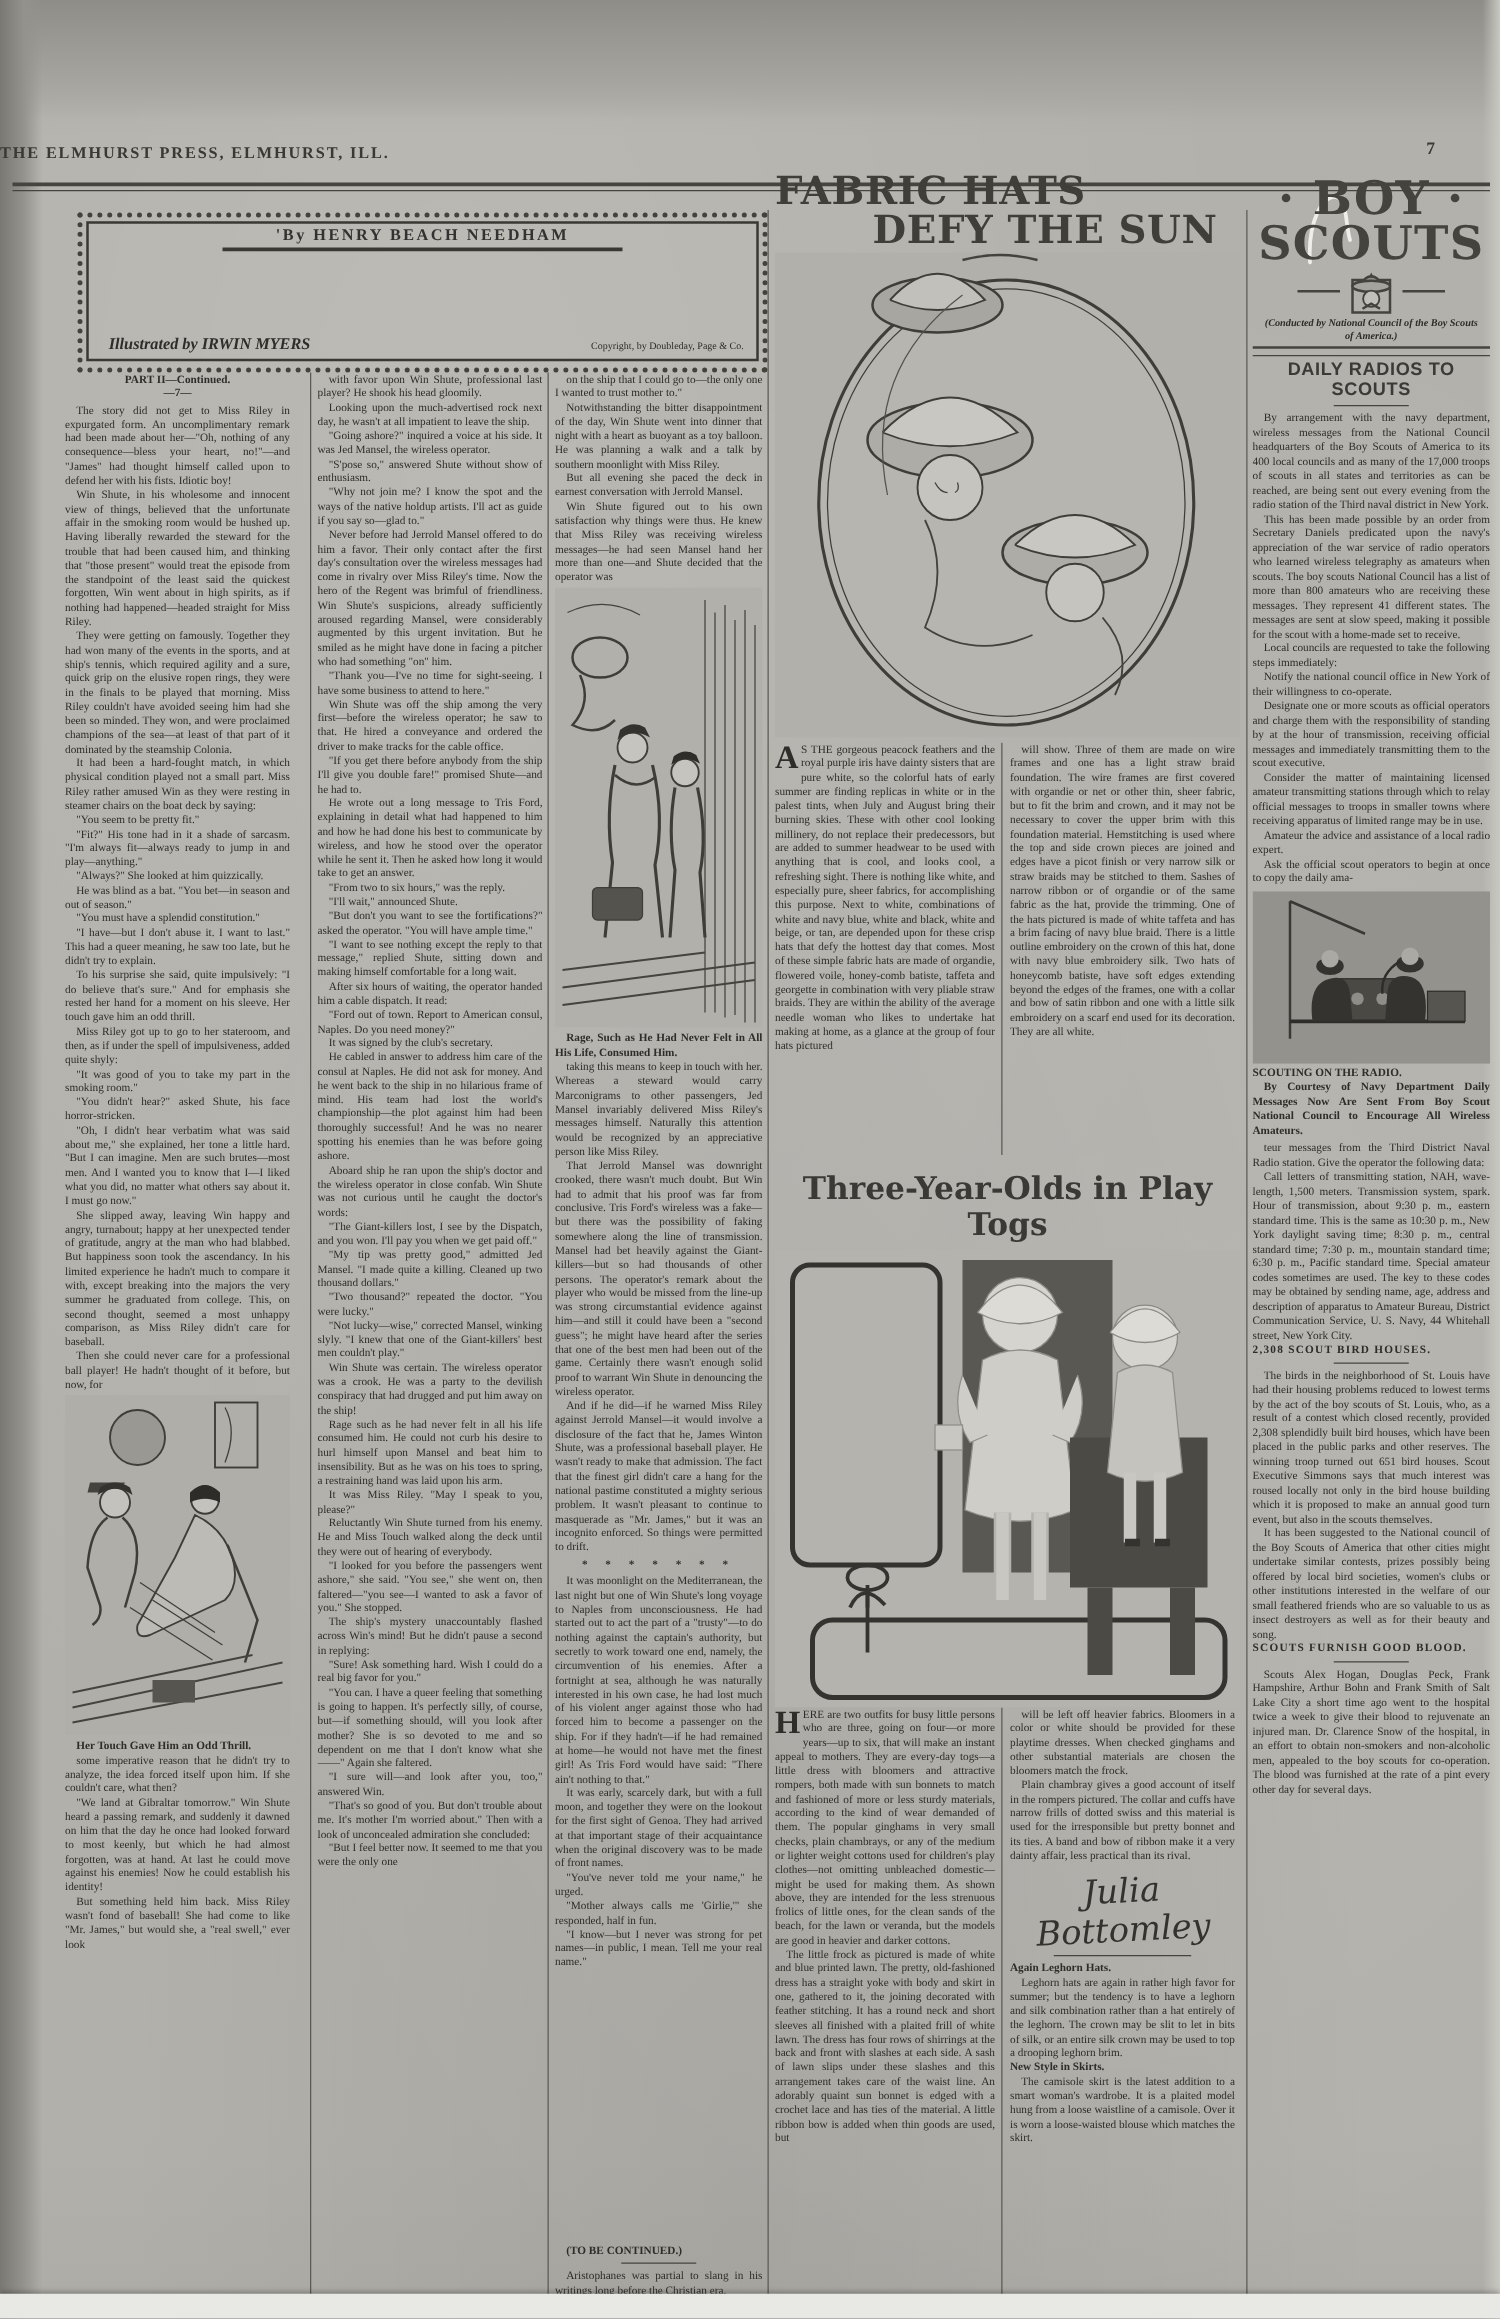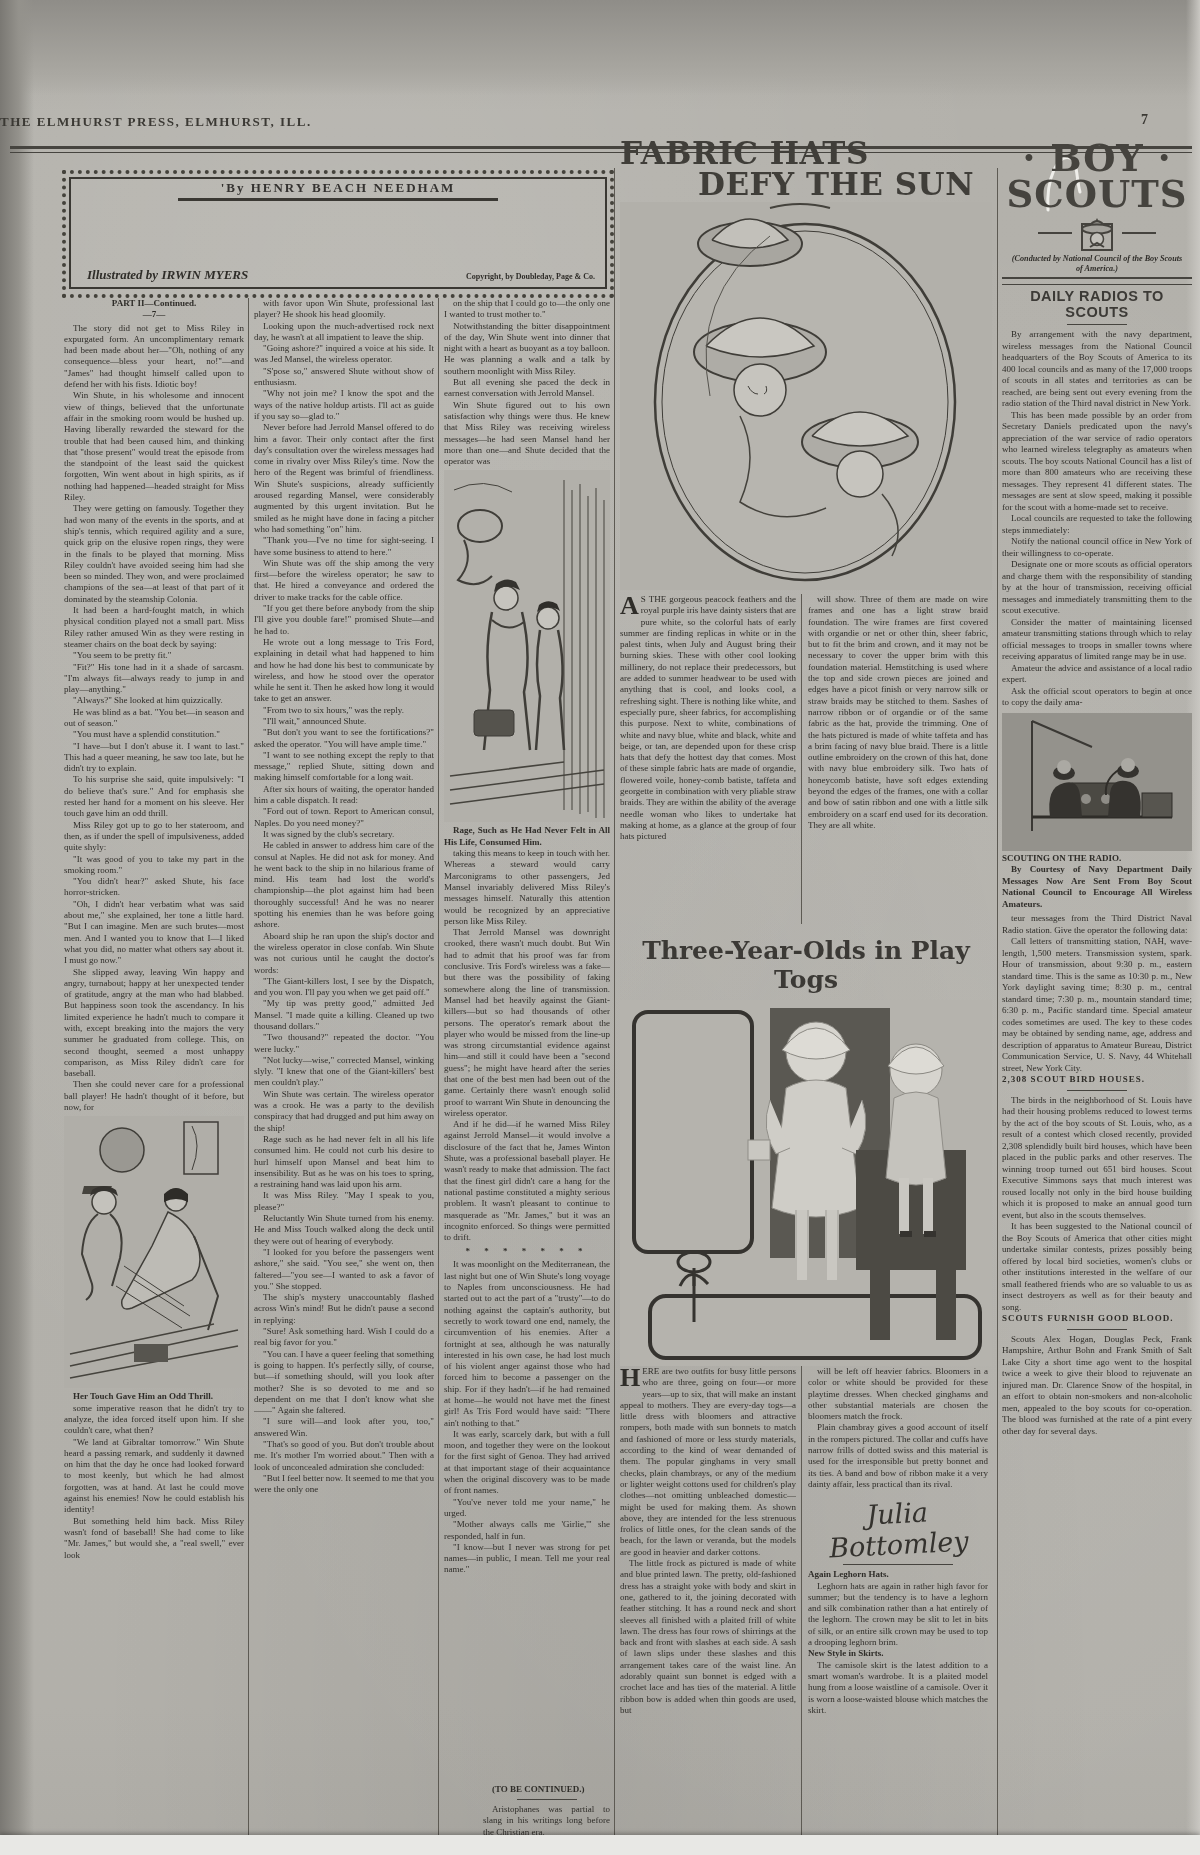--- a/index.html
+++ b/index.html
@@ -25,35 +25,35 @@
   .r-top2{left:10px;right:8px;top:152px;height:1px;}
   .vrule{position:absolute;width:1px;background:#5d5a53;}
   
   .ds-box{position:absolute;left:62px;top:170px;width:544px;height:120px;border:4px dotted #44423b;background:rgba(255,255,255,.03);}
   .ds-inner{position:relative;margin:3px;border:2px solid #3a3833;height:108px;text-align:center;}
   .ds-title{font-family:"DejaVu Serif",serif;font-weight:bold;font-size:42px;line-height:46px;margin-top:4px;color:#343230;letter-spacing:1px;}
   .ds-byline{font-weight:bold;font-size:13px;letter-spacing:2px;margin-top:1px;color:#343230;}
   .ds-brule{width:320px;height:3px;background:#3a3833;margin:2px auto 0;}
   .ds-bottom{position:absolute;left:16px;right:10px;bottom:4px;display:flex;justify-content:space-between;align-items:baseline;}
   .ds-illus{font-style:italic;font-weight:bold;font-size:13px;}
-  .ds-copy{font-size:8px;font-weight:bold;padding-left:41px;}
+  .ds-copy{font-size:8px;font-weight:normal;padding-left:41px;}
   
   .col{position:absolute;top:298px;height:1540px;overflow:hidden;}
-  .c1{left:64px;width:180px;}
+  .c1{left:52px;width:180px;}
   .c2{left:254px;width:180px;}
   .c3{left:444px;width:166px;display:flex;flex-direction:column;}
   .story p{margin:0;font-size:9px;line-height:11.3px;text-align:justify;text-indent:9px;}
   .part-head{text-align:center !important;font-weight:bold;text-indent:0 !important;}
   .part-num{text-align:center !important;font-weight:bold;text-indent:0 !important;margin-bottom:2px !important;}
   .cap{font-weight:bold;font-size:9px;line-height:11px;margin:2px 0 4px;text-indent:0;}
   .sep{text-align:center;font-weight:bold;font-size:9px;letter-spacing:6px;margin:3px 0;}
   .tbc{text-align:center;font-weight:bold;font-size:9px;margin-top:4px;}
   .shortrule{width:60px;height:1px;background:#46443f;margin:4px auto;}
   .flex-trim{flex:1 1 auto;min-height:0;overflow:hidden;}
-  .c3-foot{flex:0 0 auto;margin-left:39px;}
+  .c3-foot{flex:0 0 auto;}
   
   .feature{position:absolute;left:620px;top:138px;width:372px;height:1710px;overflow:hidden;}
   .fab-h1,.fab-h2{font-family:"DejaVu Serif",serif;font-weight:bold;font-size:31px;line-height:31px;color:#403e39;letter-spacing:.5px;}
   .fab-h2{margin-left:78px;}
   .fab-cols,.tyo-cols{display:flex;overflow:hidden;}
   .fab-cols{height:330px;}
   .tyo-cols{height:492px;}
   .fcolA{width:176px;padding-right:5px;}
   .fcolB{width:180px;border-left:1px solid #5d5a53;padding-left:6px;}
   .feature p{margin:0;font-size:9px;line-height:11.3px;text-align:justify;text-indent:9px;}

